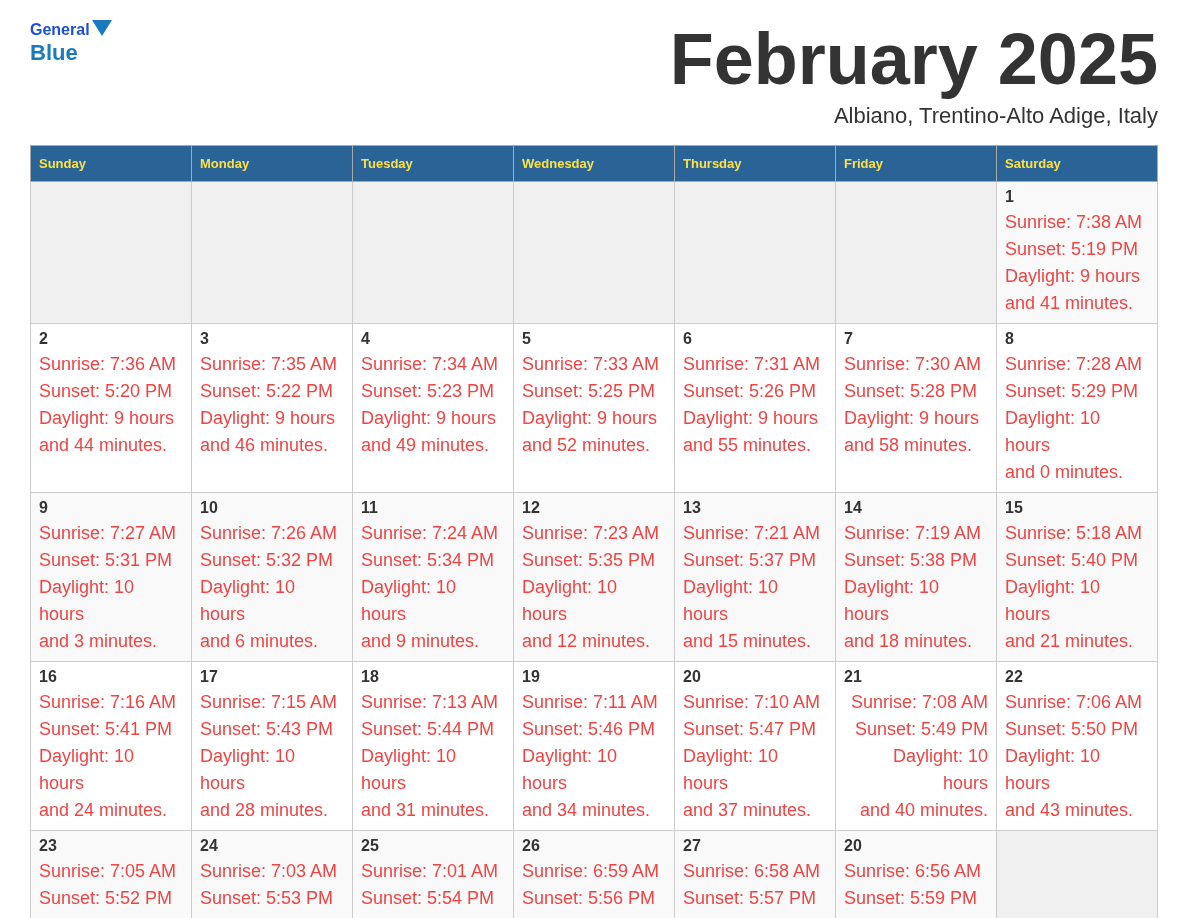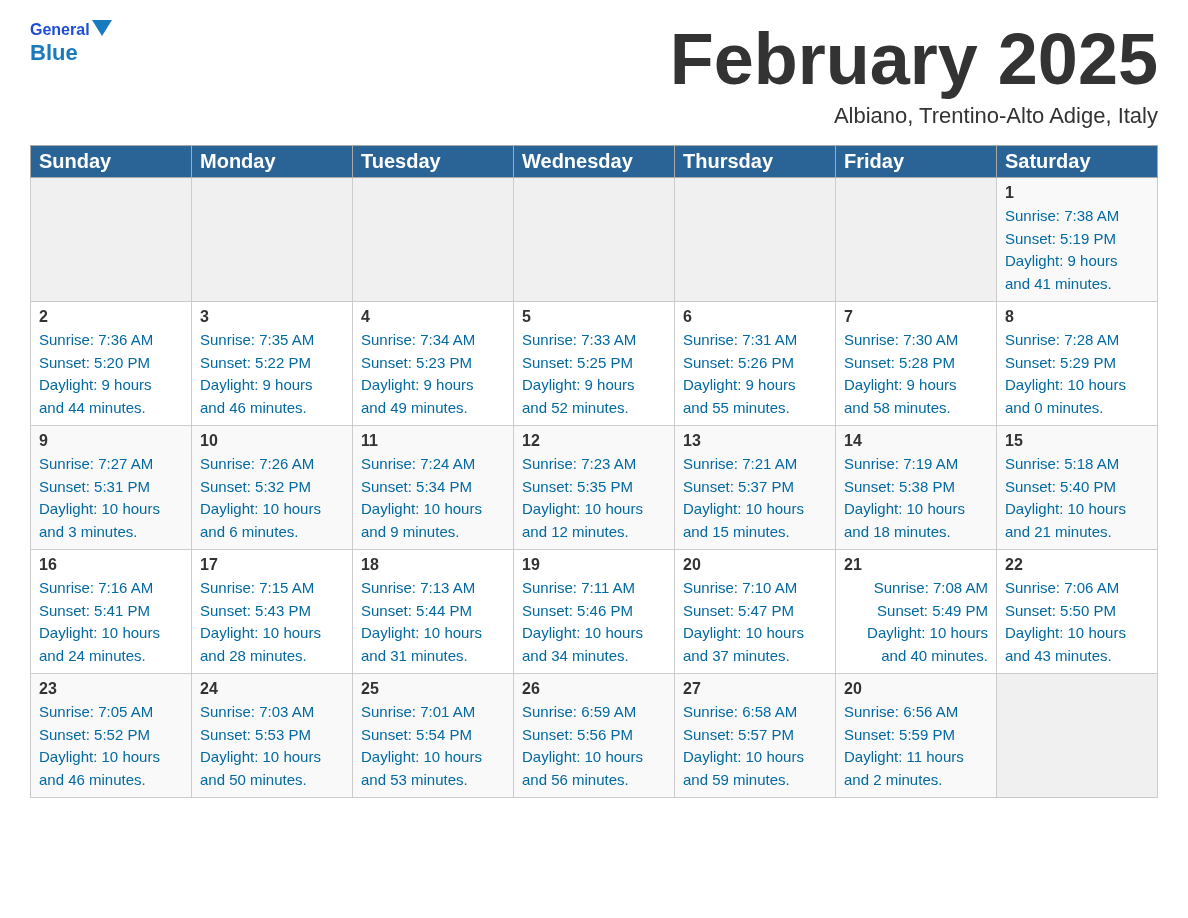--- a/index.html
+++ b/index.html
@@ -50,24 +50,24 @@
       color: #333;
       margin-top: 4px;
     }
     .calendar {
       width: 100%;
       border-collapse: collapse;
       border: 1px solid #aaa;
     }
     .calendar th {
       background-color: #2a6496;
-      color: #ffffff;
-      font-size: 20px;
-      font-weight: bold;
-      padding: 4px 8px;
+      color: #fde047;
+      font-size: 13px;
+      font-weight: bold;
+      padding: 10px 8px;
       text-align: left;
       border: 1px solid #aaa;
     }
     .calendar td {
       vertical-align: top;
       border: 1px solid #ccc;
       padding: 6px 8px;
       width: calc(100% / 7);
       min-height: 110px;
       height: 110px;
@@ -82,22 +82,22 @@
       background-color: #ffffff;
     }
     .day-num {
       font-size: 16px;
       font-weight: bold;
       color: #333;
       display: block;
       margin-bottom: 3px;
     }
     .day-info {
-      font-size: 15px;
-      color: #0369a1;
+      font-size: 18px;
+      color: #ef4444;
       line-height: 1.5;
     }
     .empty-cell {
       background: #f0f0f0 !important;
     }
     
     .row-odd td { background-color: #f5f5f5; }
     .row-even td { background-color: #ffffff; }
     .row-header th { background-color: #2a6496; }
   </style>

